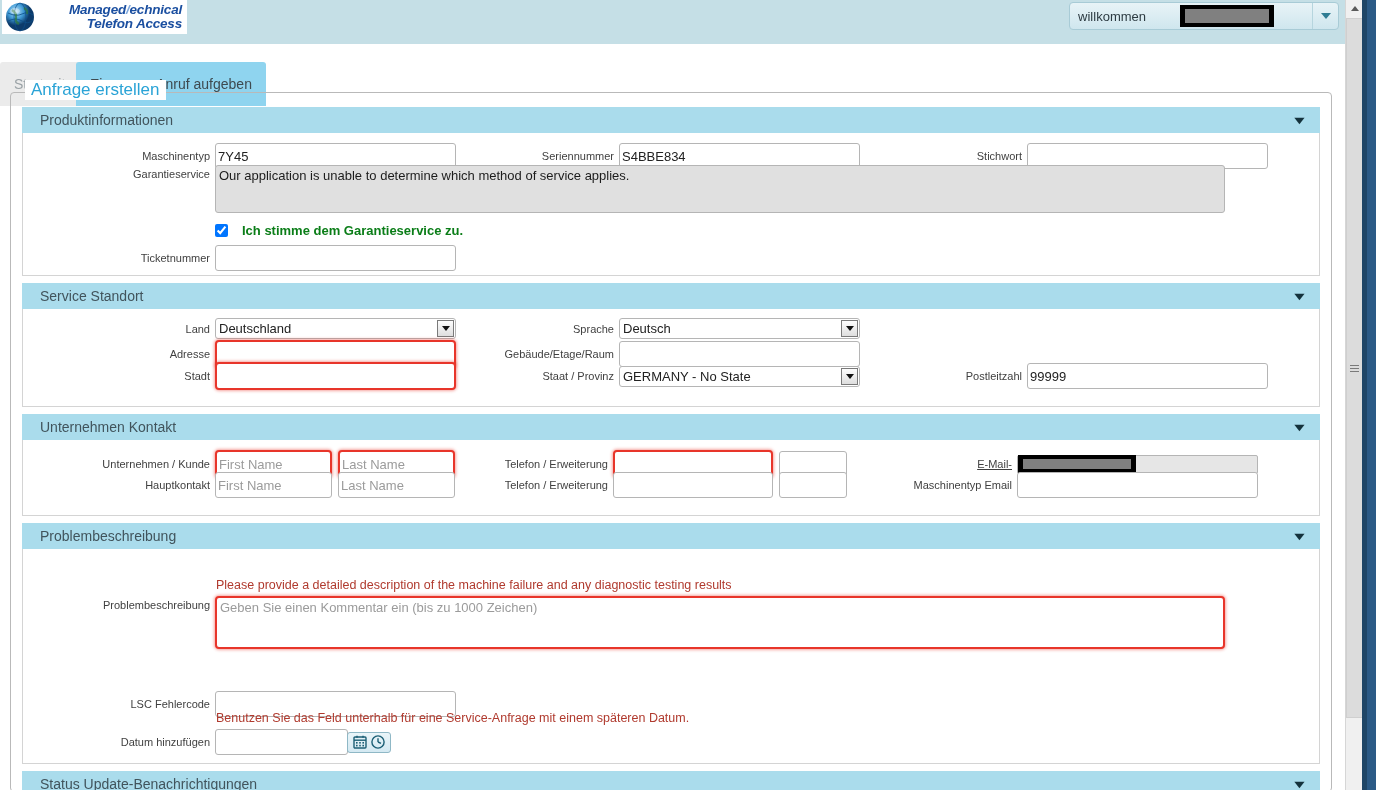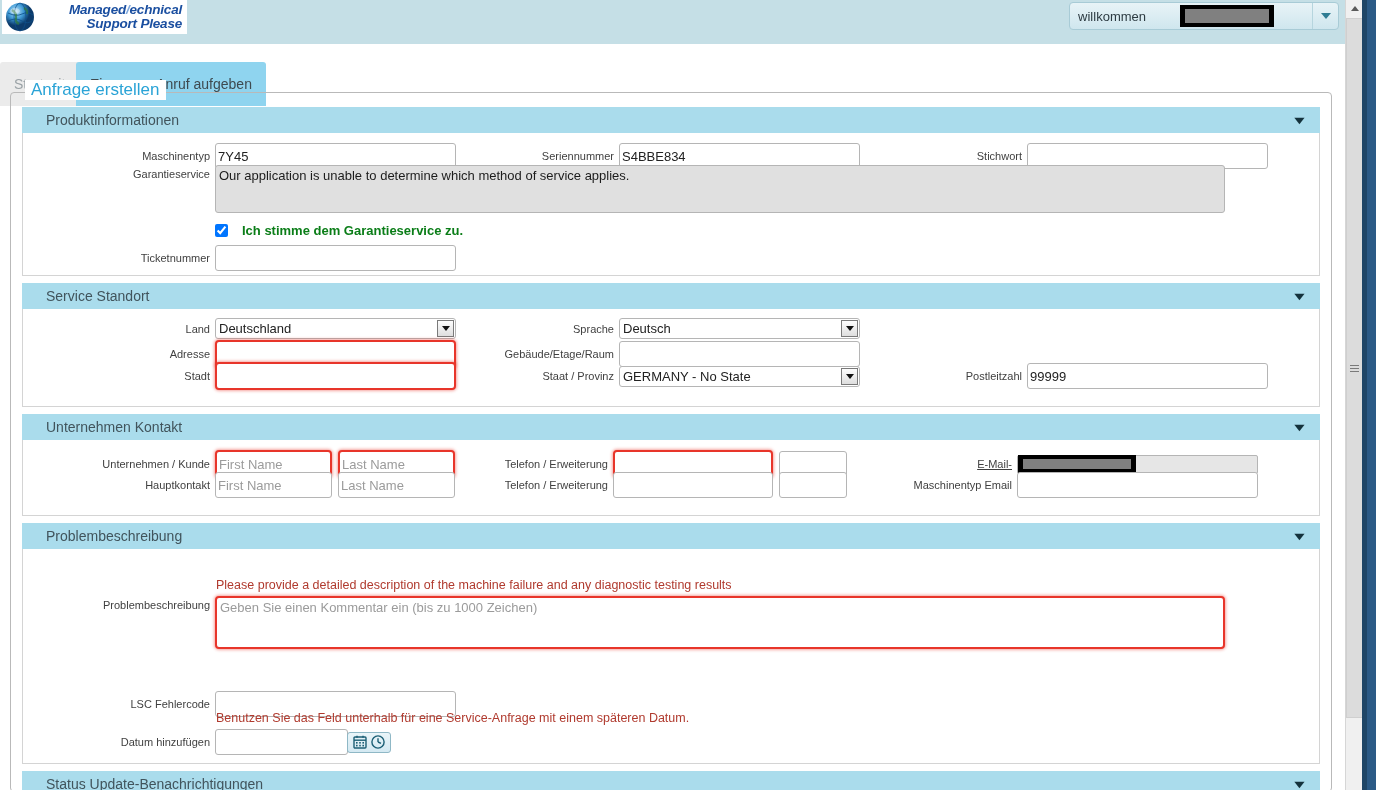--- a/index.html
+++ b/index.html
@@ -135,21 +135,21 @@
     position: absolute; left: 11px; top: 14px;
     width: 1298px;
   }
 
   
   .panel { margin-bottom: 7px; }
   .panel-head {
     height: 26px;
     background: #aadcec;
     display: flex; align-items: center;
-    padding: 0 10px 0 24px;
+    padding: 0 10px 0 18px;
     font-size: 14px;
     color: #41545c;
     justify-content: space-between;
   }
   .panel-head-title { white-space: nowrap; }
   .chev {
     font-size: 13px; color: #14323c; line-height: 1;
     transform: scaleX(1.35) scaleY(0.85);
     margin-right: 4px;
   }
@@ -308,21 +308,21 @@
         <path d="M4 12 q8 4 14 1 q6 -3 11 1" stroke="#0d4f8a" stroke-width="1" fill="none" opacity="0.8"></path>
         <path d="M4 20 q8 -4 14 0 q6 4 11 -1" stroke="#0d4f8a" stroke-width="1" fill="none" opacity="0.8"></path>
         <ellipse cx="16" cy="16" rx="6" ry="14" stroke="#0d4f8a" stroke-width="1" fill="none" opacity="0.7"></ellipse>
         <path d="M8 9 q5 3 4 8 q-1 4 3 6" stroke="#2f7a3f" stroke-width="2.2" fill="none" opacity="0.75"></path>
         <path d="M20 7 q4 2 3 6" stroke="#2f7a3f" stroke-width="2" fill="none" opacity="0.7"></path>
         <ellipse cx="11" cy="10" rx="5" ry="3" fill="#ffffff" opacity="0.35"></ellipse>
       </svg>
     </div>
     <div class="logo-text">
       <div class="logo-line"><span>Managed</span><span class="slash">/</span><span>echnical</span></div>
-      <div class="logo-line">Support Please</div>
+      <div class="logo-line">Telefon Access</div>
     </div>
   </div>
 
   <div class="welcome-box">
     <span class="welcome-text">willkommen</span>
     <span class="redacted" style="width:94px;margin-left:-2px;"></span>
     <span class="welcome-caret">
       <span class="caret-down"></span>
     </span>
   </div>

